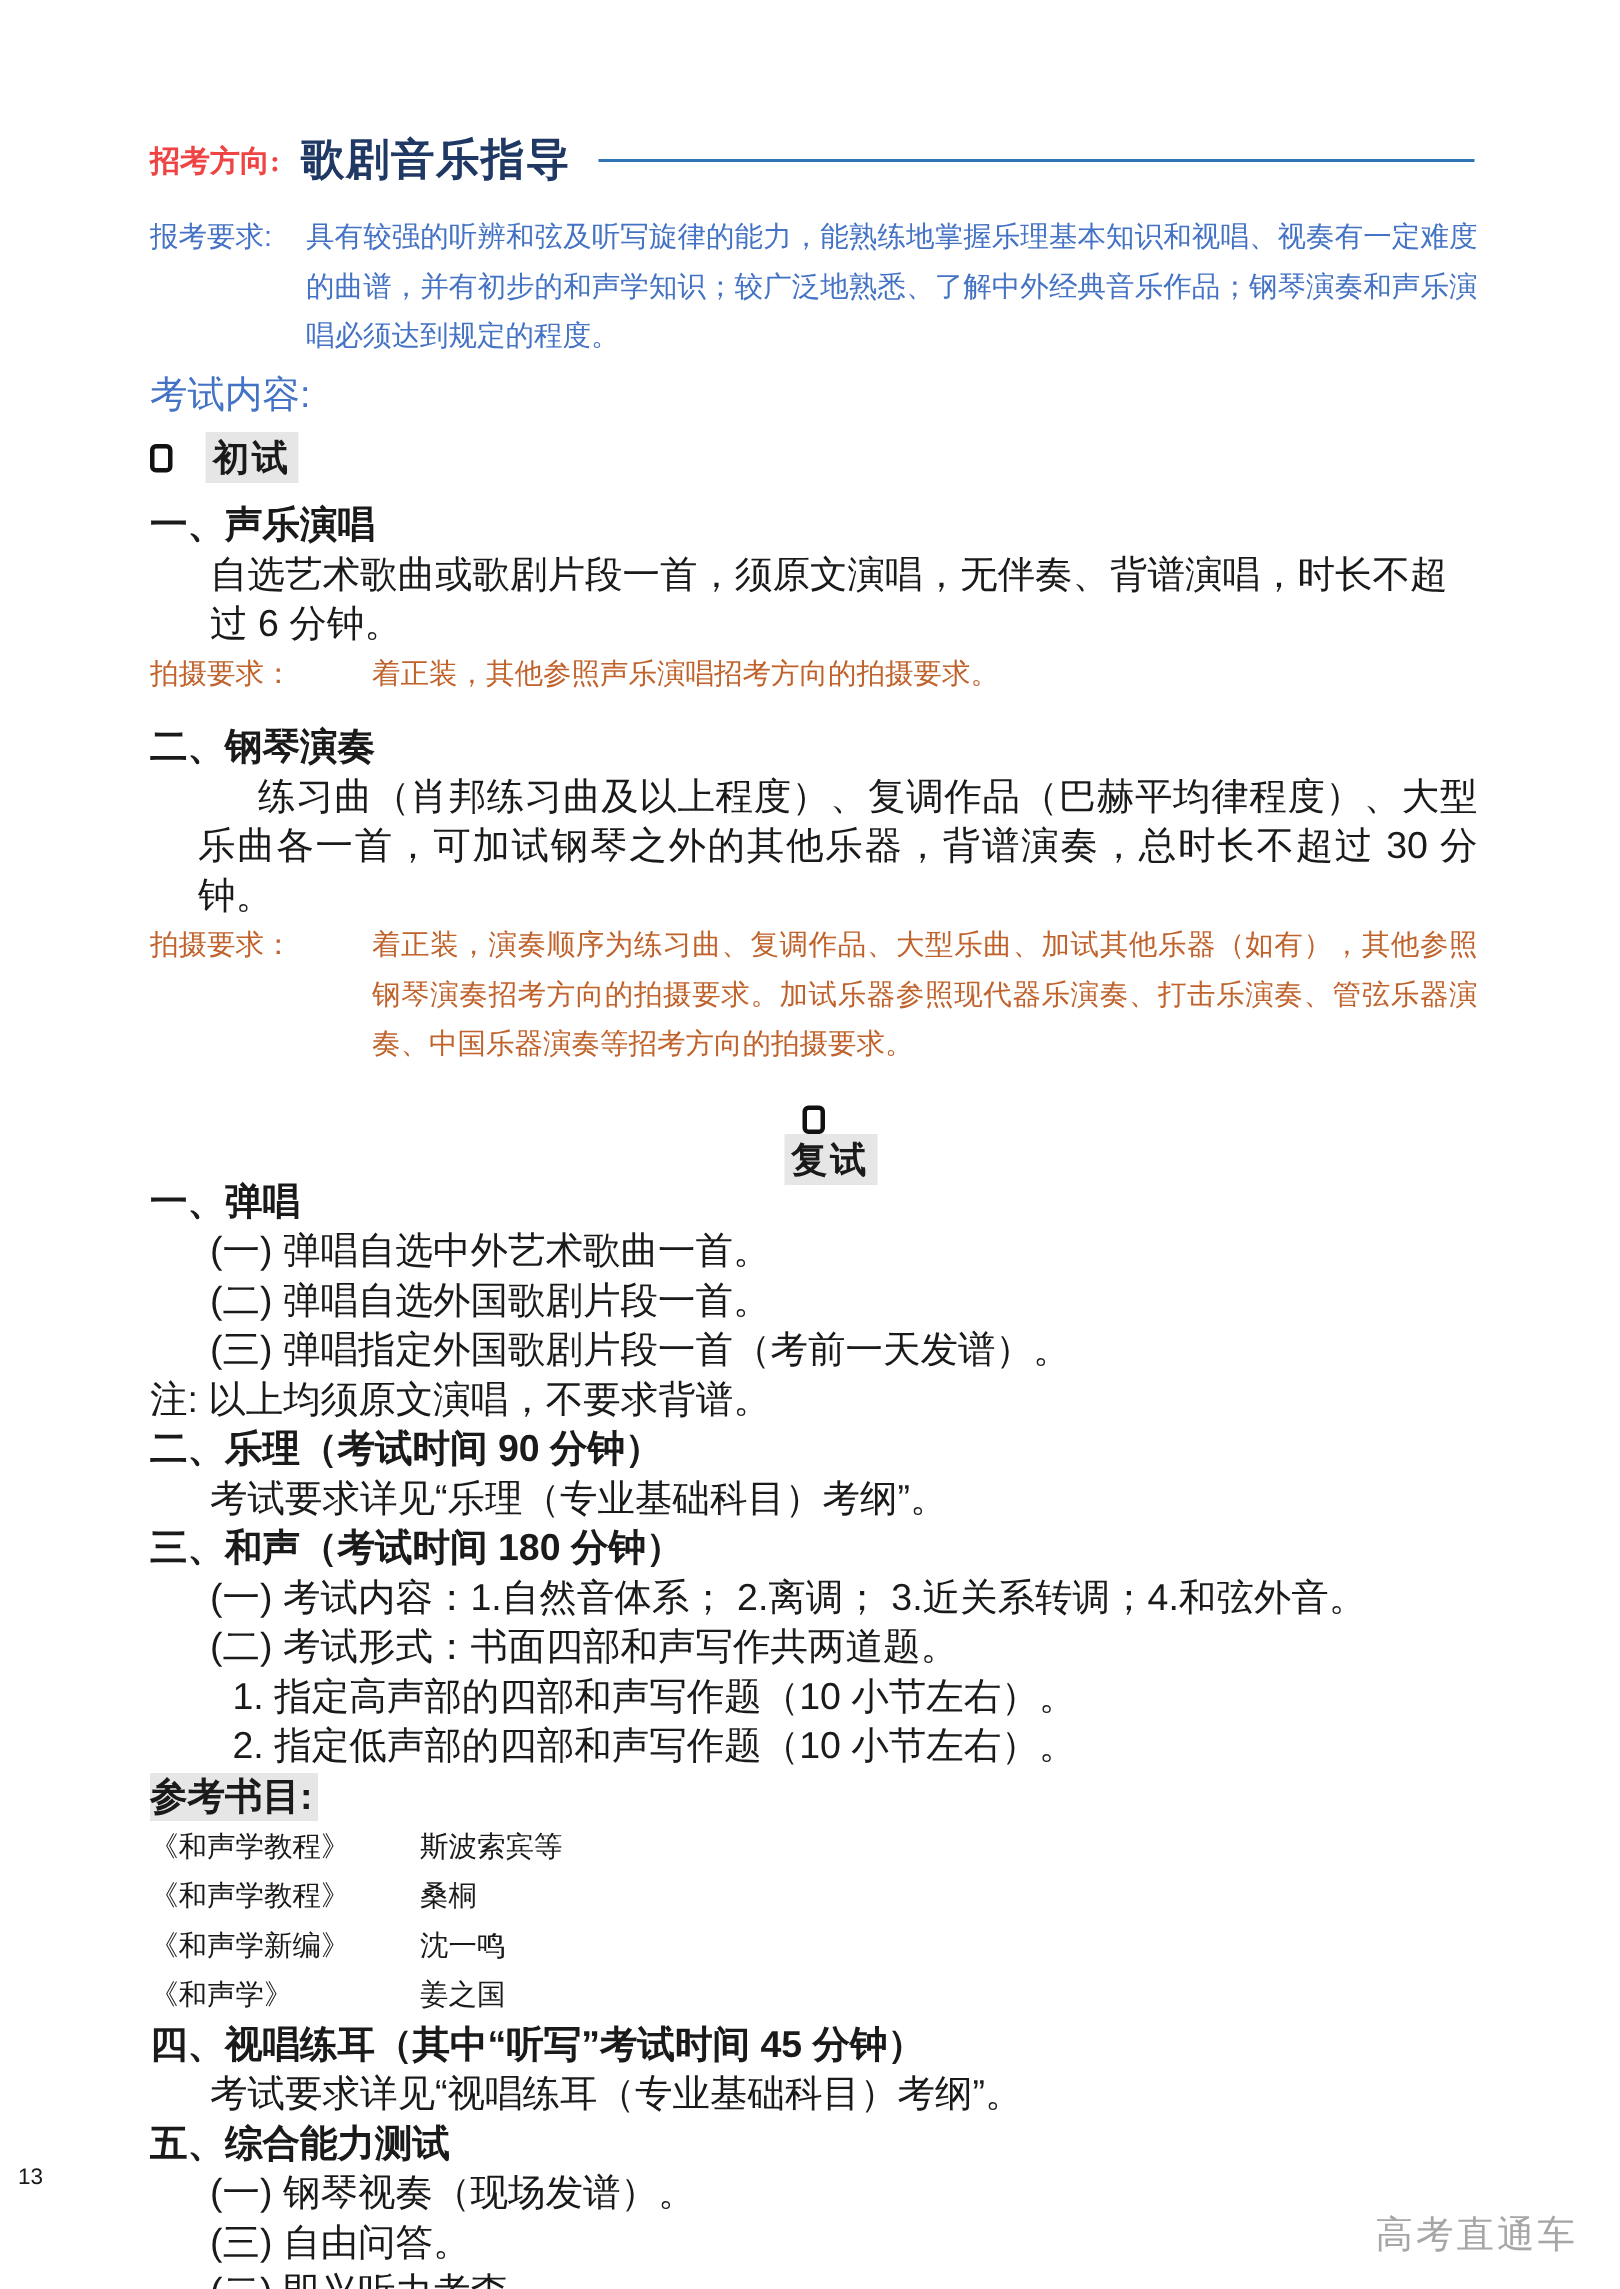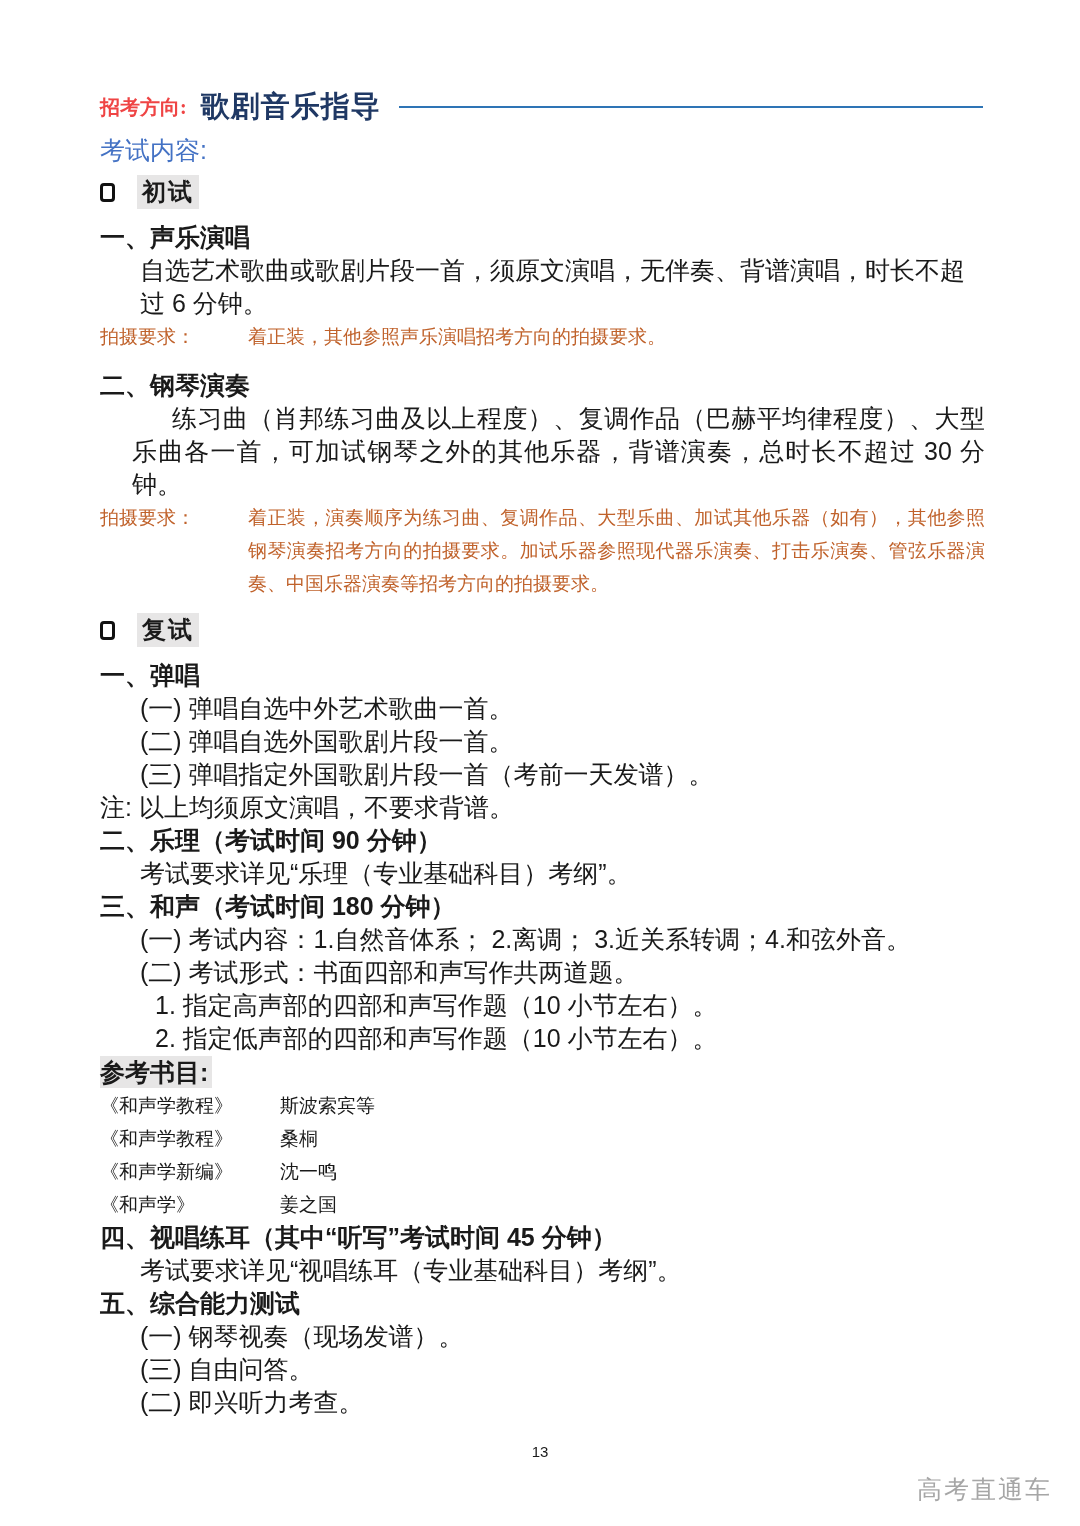--- a/index.html
+++ b/index.html
@@ -28,57 +28,61 @@
   
   .hang { display: flex; font-size: 19px; line-height: 33px; }
   .hang .lbl { flex: 0 0 104px; white-space: nowrap; }
   .hang .txt { flex: 1; text-align: justify; }
 
   .req { margin-top: 14px; }
   .exam-content { margin-top: 6px; }
 
   
   .round-row { display: flex; align-items: center; height: 38px; margin-top: 6px; }
-  .round-row.second { margin-top: 11px; }
+  .round-row.second { margin-top: 24px; flex-direction: column; }
   .checkbox { width: 15px; height: 19px; border: 3px solid #111; border-radius: 4px; flex: 0 0 auto; }
   .round-title { font-size: 24px; font-weight: 700; background: #e7e6e6; padding: 1px 5px; margin-left: 22px; letter-spacing: 2px; }
 
   .sec-heading { margin-top: 10px; }
   .sec-heading.flush { margin-top: 16px; }
   .indent1 { padding-left: 40px; }   
   .indent2 { padding-left: 55px; }   
   .ti { text-indent: 40px; text-align: justify; margin-left: 32px; }
 
   
   .ref-label-row { line-height: 34px; }
   .ref-label { font-weight: 700; background: #e7e6e6; padding: 2px 4px 2px 0; }
   .book-row { display: flex; font-size: 19px; line-height: 33px; }
   .book-title { flex: 0 0 180px; }
 
   
   .page-number {
     position: absolute; top: 1443px; left: 0; right: 0;
-    text-align: center; font-size: 15px; color: #1a1a1a;
+    text-align: left; font-size: 15px; color: #1a1a1a; padding-left: 12px;
   }
   .watermark {
     position: absolute; top: 1473px; right: 28px;
     font-size: 25px; color: #a6a6a6; letter-spacing: 2px;
   }
 </style>
 </head>
 <body>
 
 <div class="content">
 
   <div class="doc-header">
     <span class="hdr-label">招考方向:</span>
     <span class="hdr-title">歌剧音乐指导</span>
     <span class="hdr-rule"></span>
   </div>
 
+  <div class="hang blue req">
+    <span class="lbl">报考要求:</span>
+    <span class="txt">具有较强的听辨和弦及听写旋律的能力，能熟练地掌握乐理基本知识和视唱、视奏有一定难度的曲谱，并有初步的和声学知识；较广泛地熟悉、了解中外经典音乐作品；钢琴演奏和声乐演唱必须达到规定的程度。</span>
+  </div>
 
   <div class="line blue exam-content">考试内容:</div>
 
   <div class="round-row">
     <span class="checkbox"></span>
     <span class="round-title">初试</span>
   </div>
 
   <div class="line bold sec-heading">一、声乐演唱</div>
   <div class="line indent1">自选艺术歌曲或歌剧片段一首，须原文演唱，无伴奏、背谱演唱，时长不超过 6 分钟。</div>

